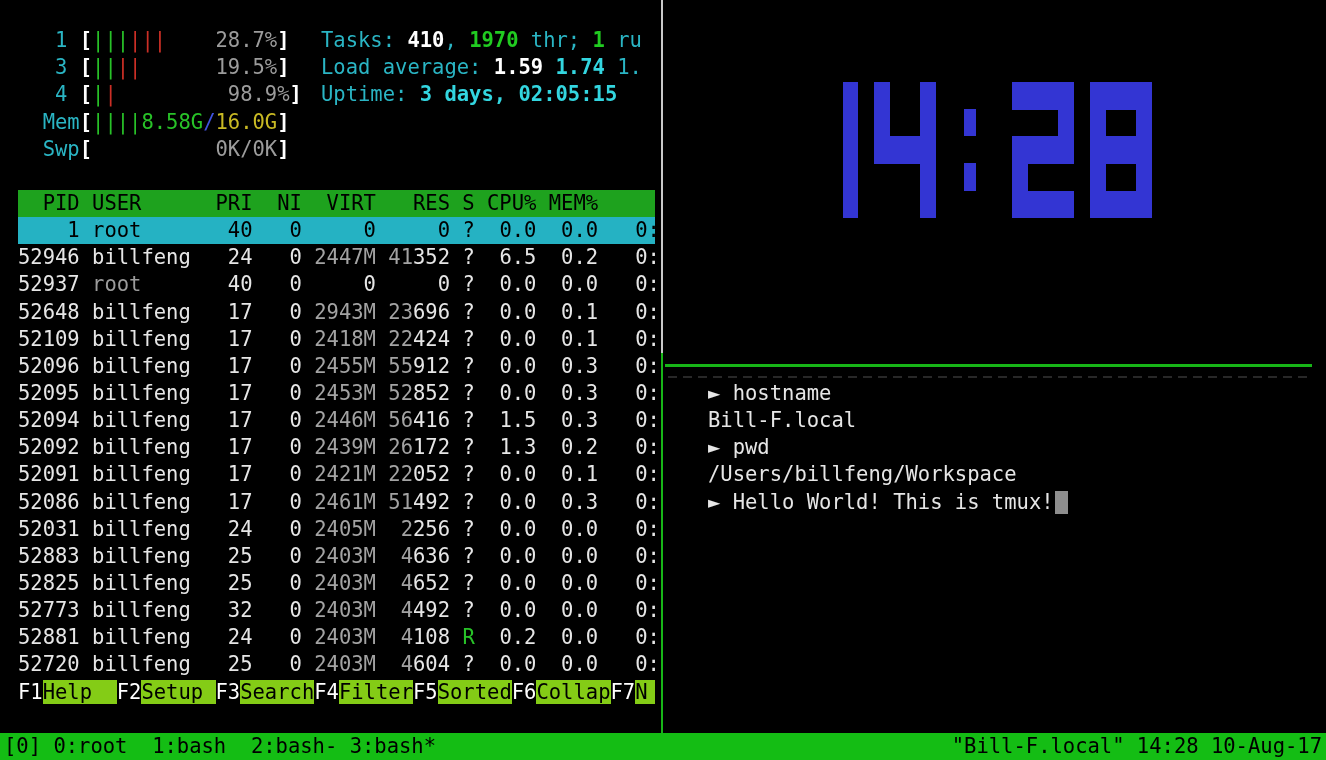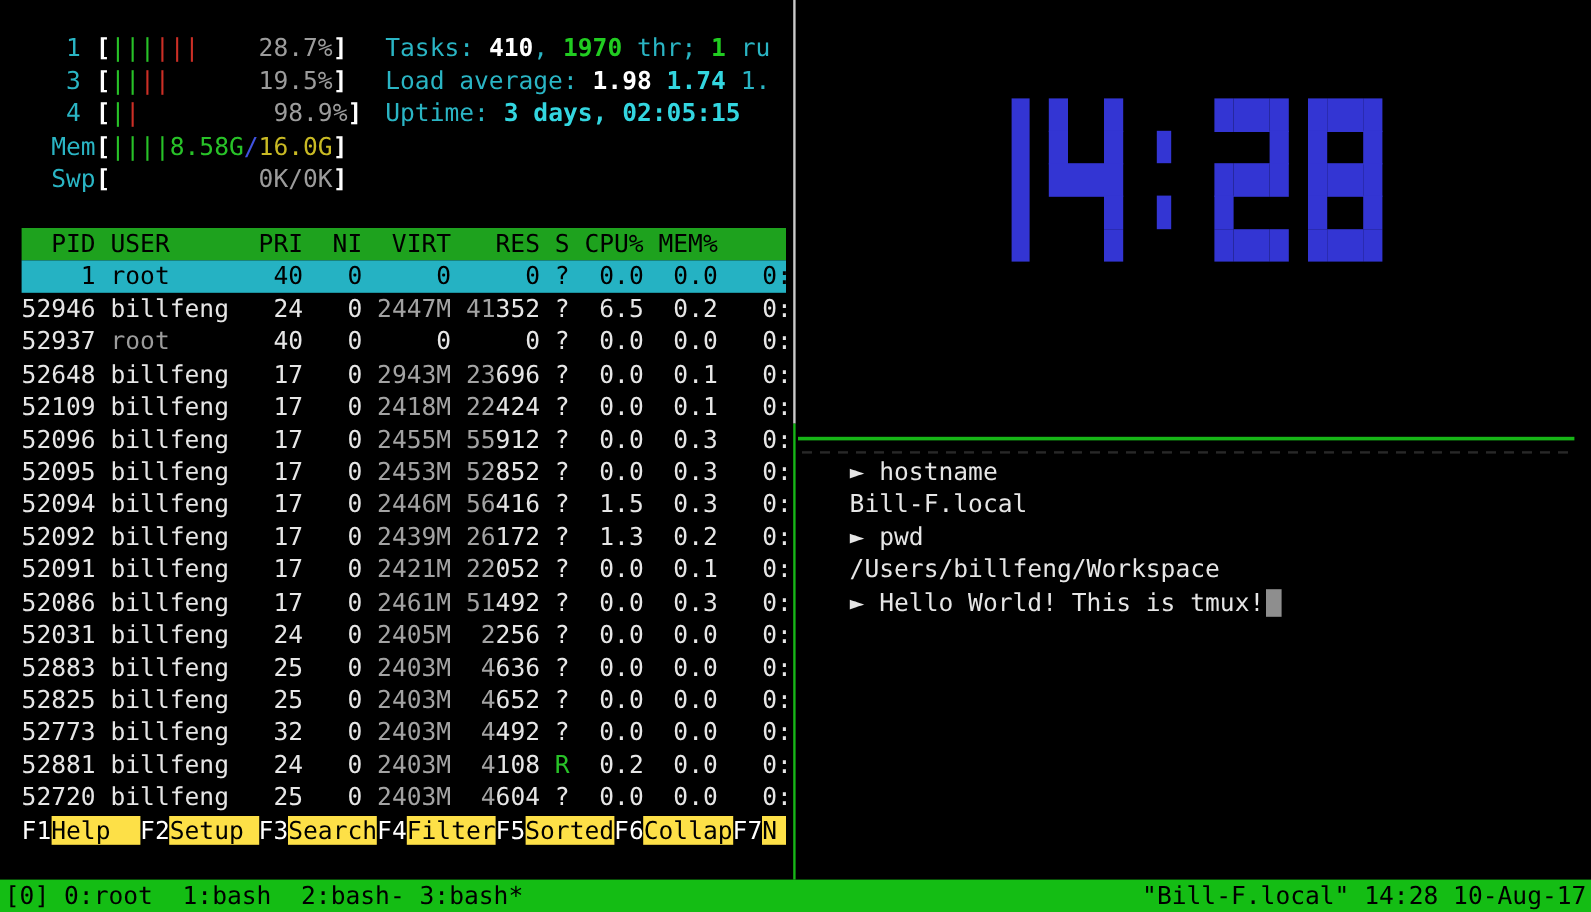--- a/index.html
+++ b/index.html
@@ -23,21 +23,21 @@
   .c-blue{color:#4053e0}
   .c-black{color:#000}
 
   #htop-pane{position:absolute;left:0;top:0;width:655px;height:734px;overflow:hidden;padding-left:18px;box-sizing:border-box;}
   #summary-overlay{position:absolute;left:321px;top:27.142px;}
   .proc-hdr{background:#1ea21e;}
   .proc-hdr span{color:#000;}
   .row-sel{background:#25b2c3;}
   .row-sel span{color:#000 !important;font-weight:normal !important;}
   .fkey-key{color:#ffffff;font-weight:normal;}
-  .fkey-lbl{background:#fde047;color:#000;}
+  .fkey-lbl{background:#84cc16;color:#000;}
 
   
   .vborder-gray{position:absolute;left:661px;top:0;width:2px;height:353px;background:#c9c9c9;}
   .vborder-green{position:absolute;left:661px;top:353px;width:2px;height:380px;background:#17b517;}
   .hborder-green{position:absolute;left:665px;top:364px;width:647px;height:3px;background:#17b517;}
   .dash-line{position:absolute;left:668px;top:376px;width:644px;height:2px;
     background:repeating-linear-gradient(90deg,#282828 0 9px,transparent 9px 15px);}
 
   
   #clock{position:absolute;left:843px;top:82px;display:flex;align-items:flex-start;}
@@ -65,21 +65,21 @@
   <div id="htop-pane">
       <div class="line"></div>
       <div class="line"><span class="c-white">  </span><span class="c-cyan"> 1</span><span class="c-whiteb"> [</span><span class="c-green">|||</span><span class="c-red">|||</span><span class="c-white">    </span><span class="c-gray">28.7%</span><span class="c-whiteb">]</span></div>
       <div class="line"><span class="c-white">  </span><span class="c-cyan"> 3</span><span class="c-whiteb"> [</span><span class="c-green">||</span><span class="c-red">||</span><span class="c-white">      </span><span class="c-gray">19.5%</span><span class="c-whiteb">]</span></div>
       <div class="line"><span class="c-white">  </span><span class="c-cyan"> 4</span><span class="c-whiteb"> [</span><span class="c-green">|</span><span class="c-red">|</span><span class="c-white">         </span><span class="c-gray">98.9%</span><span class="c-whiteb">]</span></div>
       <div class="line"><span class="c-white">  </span><span class="c-cyan">Mem</span><span class="c-whiteb">[</span><span class="c-green">||||</span><span class="c-white"></span><span class="c-green">8.58G</span><span class="c-blue">/</span><span class="c-yellow">16.0G</span><span class="c-whiteb">]</span></div>
       <div class="line"><span class="c-white">  </span><span class="c-cyan">Swp</span><span class="c-whiteb">[</span><span class="c-white">          </span><span class="c-gray">0K/0K</span><span class="c-whiteb">]</span></div>
       <div class="line"></div>
       <div id="summary-overlay">
         <div class="line"><span class="c-cyan">Tasks: </span><span class="c-whiteb">410</span><span class="c-cyan">, </span><span class="c-greenb">1970</span><span class="c-cyan"> thr; </span><span class="c-greenb">1</span><span class="c-cyan"> ru</span></div>
-        <div class="line"><span class="c-cyan">Load average: </span><span class="c-whiteb">1.98 </span><span class="c-cyanb">1.74 </span><span class="c-cyan">1.</span></div>
+        <div class="line"><span class="c-cyan">Load average: </span><span class="c-whiteb">1.59 </span><span class="c-cyanb">1.74 </span><span class="c-cyan">1.</span></div>
         <div class="line"><span class="c-cyan">Uptime: </span><span class="c-cyanb">3 days, 02:05:15</span></div>
       </div>
       <div class="line proc-hdr"><span class="c-black">  PID USER      PRI  NI  VIRT   RES S CPU% MEM%     TIME+</span></div>
       <div class="line row-sel"><span class="c-white">    1</span><span class="c-white"> </span><span class="c-white">root     </span><span class="c-white">  40</span><span class="c-white">   0</span><span class="c-white"> </span><span class="c-white">    0</span><span class="c-white"> </span><span class="c-white">    0</span><span class="c-white"> </span><span class="c-white">?</span><span class="c-white">  0.0</span><span class="c-white">  0.0</span><span class="c-white">   0:</span></div>
       <div class="line"><span class="c-white">52946</span><span class="c-white"> </span><span class="c-white">billfeng </span><span class="c-white">  24</span><span class="c-white">   0</span><span class="c-white"> </span><span class="c-teal">2447M</span><span class="c-white"> </span><span class="c-white"></span><span class="c-teal">41</span><span class="c-white">352</span><span class="c-white"> </span><span class="c-white">?</span><span class="c-white">  6.5</span><span class="c-white">  0.2</span><span class="c-white">   0:</span></div>
       <div class="line"><span class="c-white">52937</span><span class="c-white"> </span><span class="c-gray">root     </span><span class="c-white">  40</span><span class="c-white">   0</span><span class="c-white"> </span><span class="c-white">    0</span><span class="c-white"> </span><span class="c-white">    0</span><span class="c-white"> </span><span class="c-white">?</span><span class="c-white">  0.0</span><span class="c-white">  0.0</span><span class="c-white">   0:</span></div>
       <div class="line"><span class="c-white">52648</span><span class="c-white"> </span><span class="c-white">billfeng </span><span class="c-white">  17</span><span class="c-white">   0</span><span class="c-white"> </span><span class="c-teal">2943M</span><span class="c-white"> </span><span class="c-white"></span><span class="c-teal">23</span><span class="c-white">696</span><span class="c-white"> </span><span class="c-white">?</span><span class="c-white">  0.0</span><span class="c-white">  0.1</span><span class="c-white">   0:</span></div>
       <div class="line"><span class="c-white">52109</span><span class="c-white"> </span><span class="c-white">billfeng </span><span class="c-white">  17</span><span class="c-white">   0</span><span class="c-white"> </span><span class="c-teal">2418M</span><span class="c-white"> </span><span class="c-white"></span><span class="c-teal">22</span><span class="c-white">424</span><span class="c-white"> </span><span class="c-white">?</span><span class="c-white">  0.0</span><span class="c-white">  0.1</span><span class="c-white">   0:</span></div>
       <div class="line"><span class="c-white">52096</span><span class="c-white"> </span><span class="c-white">billfeng </span><span class="c-white">  17</span><span class="c-white">   0</span><span class="c-white"> </span><span class="c-teal">2455M</span><span class="c-white"> </span><span class="c-white"></span><span class="c-teal">55</span><span class="c-white">912</span><span class="c-white"> </span><span class="c-white">?</span><span class="c-white">  0.0</span><span class="c-white">  0.3</span><span class="c-white">   0:</span></div>
       <div class="line"><span class="c-white">52095</span><span class="c-white"> </span><span class="c-white">billfeng </span><span class="c-white">  17</span><span class="c-white">   0</span><span class="c-white"> </span><span class="c-teal">2453M</span><span class="c-white"> </span><span class="c-white"></span><span class="c-teal">52</span><span class="c-white">852</span><span class="c-white"> </span><span class="c-white">?</span><span class="c-white">  0.0</span><span class="c-white">  0.3</span><span class="c-white">   0:</span></div>

